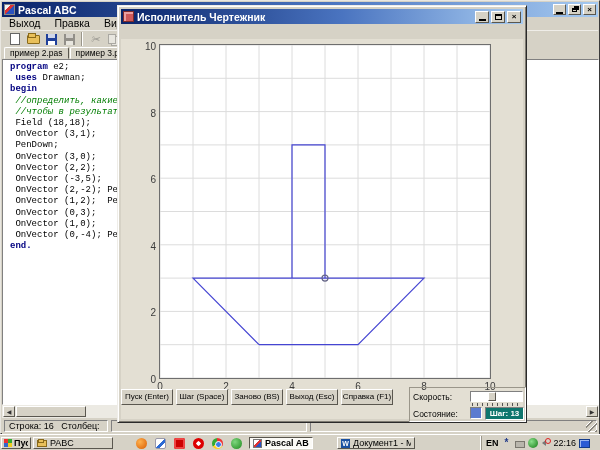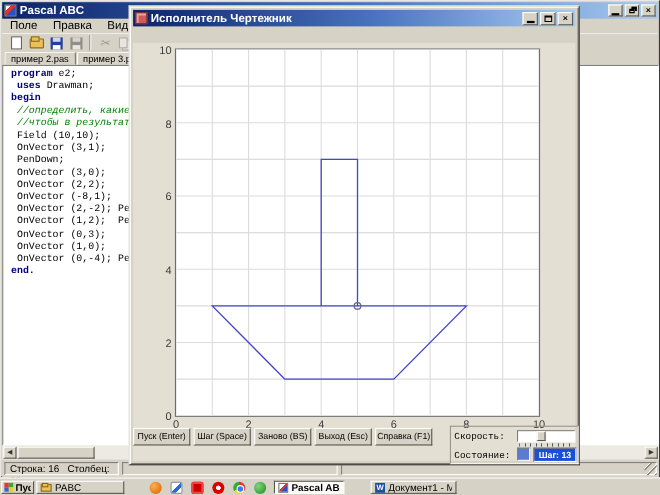--- a/index.html
+++ b/index.html
@@ -86,27 +86,27 @@
   .axis-label { position:absolute; font-size:10px; color:#3c3c3c; }
   .ylab { width:26px; text-align:right; }
   .xlab { width:16px; text-align:center; }
 
   .drawer-btn { top:350px; width:52px; height:16px; font-size:8px; text-align:center; line-height:14px;
     color:#000; white-space:nowrap; overflow:hidden; }
   #drawer-status { left:0px; top:367px; width:287px; height:15px; background:#6680b4;
     border:1px solid; border-color:#8fa3cc #41598a #41598a #8fa3cc;
     color:#fff; font-weight:bold; font-size:9.5px; text-align:center; line-height:13px; }
   #speed-group { left:288px; top:348px; width:117px; height:35px; }
-  .grp-label { position:absolute; font-size:8.5px; color:#000;font-family:Liberation Mono, monospace; }
+  .grp-label { position:absolute; font-size:8.5px; color:#000; }
   #slider-track { left:60px; top:3px; width:53px; height:11px; background:#fff; }
   #slider-thumb { left:17px; top:0px; width:8px; height:9px; }
   #slider-ticks { left:62px; top:15px; width:49px; height:3px;
     background:repeating-linear-gradient(90deg,#555 0 1px, transparent 1px 5px); }
   #state-color { left:60px; top:19px; width:12px; height:12px; background:#5b7bd0; }
-  #step-box { left:75px; top:19px; width:39px; height:13px; background:#1d4ed8; color:#fff;
+  #step-box { left:75px; top:19px; width:39px; height:13px; background:#0f766e; color:#fff;
     font-weight:bold; font-size:8px; text-align:center; line-height:11px; }
 
   
   #taskbar { left:0; top:434px; width:600px; height:16px; background:#d6d2c6; border-top:1px solid #fff; }
   #start-button { left:1px; top:2px; width:30px; height:12px; display:flex; align-items:center; padding:0 2px; }
   .flag { width:8px; height:8px; display:grid; grid-template-columns:4px 4px; grid-template-rows:4px 4px; margin-right:2px; }
   .flag i:nth-child(1){background:#e33;} .flag i:nth-child(2){background:#3a3;}
   .flag i:nth-child(3){background:#36c;} .flag i:nth-child(4){background:#ec2;}
   .task-label { font-size:9px; white-space:nowrap; overflow:hidden; }
   #pabc-button { left:33px; top:2px; width:80px; height:12px; display:flex; align-items:center; padding:4px 3px; }
@@ -150,21 +150,21 @@
           <i class="glyph-min"></i>
         </span>
       <span class="wbtn raised">
           <i class="glyph-restore"></i>
         </span>
       <span class="wbtn raised">×</span>
     </span>
   </div>
 
   <div id="menubar" class="abs">
-    <span class="menu-item">Поле</span>
+    <span class="menu-item">Выход</span>
     <span class="menu-item">Правка</span>
     <span class="menu-item">Вид</span>
     <span class="menu-item">Программа</span>
   </div>
 
   <div id="toolbar" class="abs">
     <span class="tbtn">
         <i class="ic ic-new"></i>
       </span>
     <span class="tbtn">
@@ -193,26 +193,26 @@
     <span class="tab">пример 3.pas</span>
     <span class="tab">e1.pas</span>
   </div>
 
   <div id="editor" class="abs">
       <div class="code-line"><span class="tok-kw">program</span><span class="tok-pl"> e2;</span></div>
       <div class="code-line"><span class="tok-pl"> </span><span class="tok-kw">uses</span><span class="tok-pl"> Drawman;</span></div>
       <div class="code-line"><span class="tok-kw">begin</span></div>
       <div class="code-line"><span class="tok-cm"> //определить, какие з</span></div>
       <div class="code-line"><span class="tok-cm"> //чтобы в результате </span></div>
-      <div class="code-line"><span class="tok-pl"> Field (10,10);</span></div>
+      <div class="code-line"><span class="tok-pl"> Field (18,18);</span></div>
       <div class="code-line"><span class="tok-pl"> OnVector (3,1);</span></div>
       <div class="code-line"><span class="tok-pl"> PenDown;</span></div>
       <div class="code-line"><span class="tok-pl"> OnVector (3,0);</span></div>
       <div class="code-line"><span class="tok-pl"> OnVector (2,2);</span></div>
-      <div class="code-line"><span class="tok-pl"> OnVector (-8,1);</span></div>
+      <div class="code-line"><span class="tok-pl"> OnVector (-3,5);</span></div>
       <div class="code-line"><span class="tok-pl"> OnVector (2,-2); PenUp;</span></div>
       <div class="code-line"><span class="tok-pl"> OnVector (1,2);  PenDown;</span></div>
       <div class="code-line"><span class="tok-pl"> OnVector (0,3);</span></div>
       <div class="code-line"><span class="tok-pl"> OnVector (1,0);</span></div>
       <div class="code-line"><span class="tok-pl"> OnVector (0,-4); PenUp;</span></div>
       <div class="code-line"><span class="tok-kw">end.</span></div>
     </div>
 
   <div id="hscroll" class="abs">
     <span class="abs scr-btn raised" style="left:1px;">◀</span>
@@ -336,13 +336,25 @@
 
   <span id="task-1" class="abs taskbtn">
     <span class="ic-pa"></span>
     <span class="task-label">Pascal ABC</span>
   </span>
   <span id="task-2" class="abs taskbtn raised">
     <span class="ic-word">W</span>
     <span class="task-label">Документ1 - Microsoft ...</span>
   </span>
 
+  <span id="tray" class="abs">
+    <span id="tray-lang">EN</span>
+    <span id="tray-ast" class="tray-ic">*</span>
+    <span id="tray-prn" class="tray-ic"></span>
+    <span id="tray-grn" class="tray-ic"></span>
+    <span id="tray-vol" class="tray-ic">
+        <i class="spk"></i>
+        <i class="no"></i>
+      </span>
+    <span id="tray-clock">22:16</span>
+    <span id="tray-net"></span>
+  </span>
 </div>
 
 </body></html>

